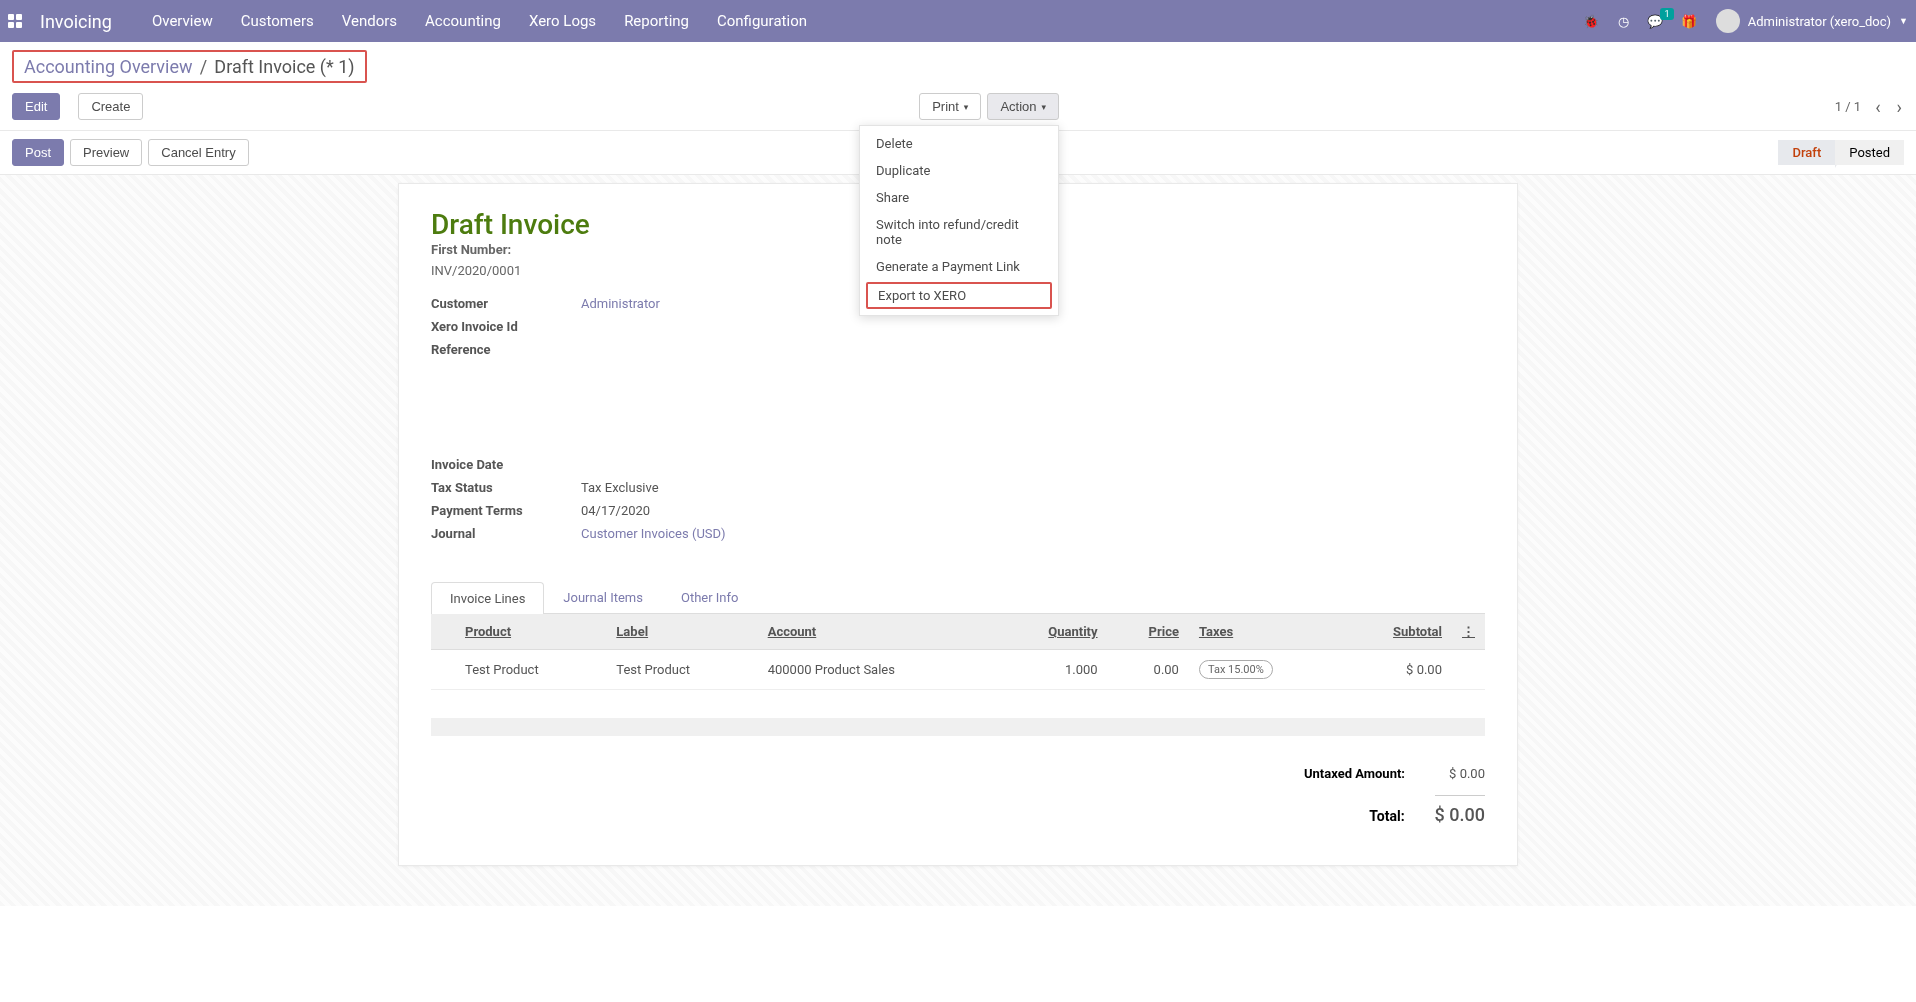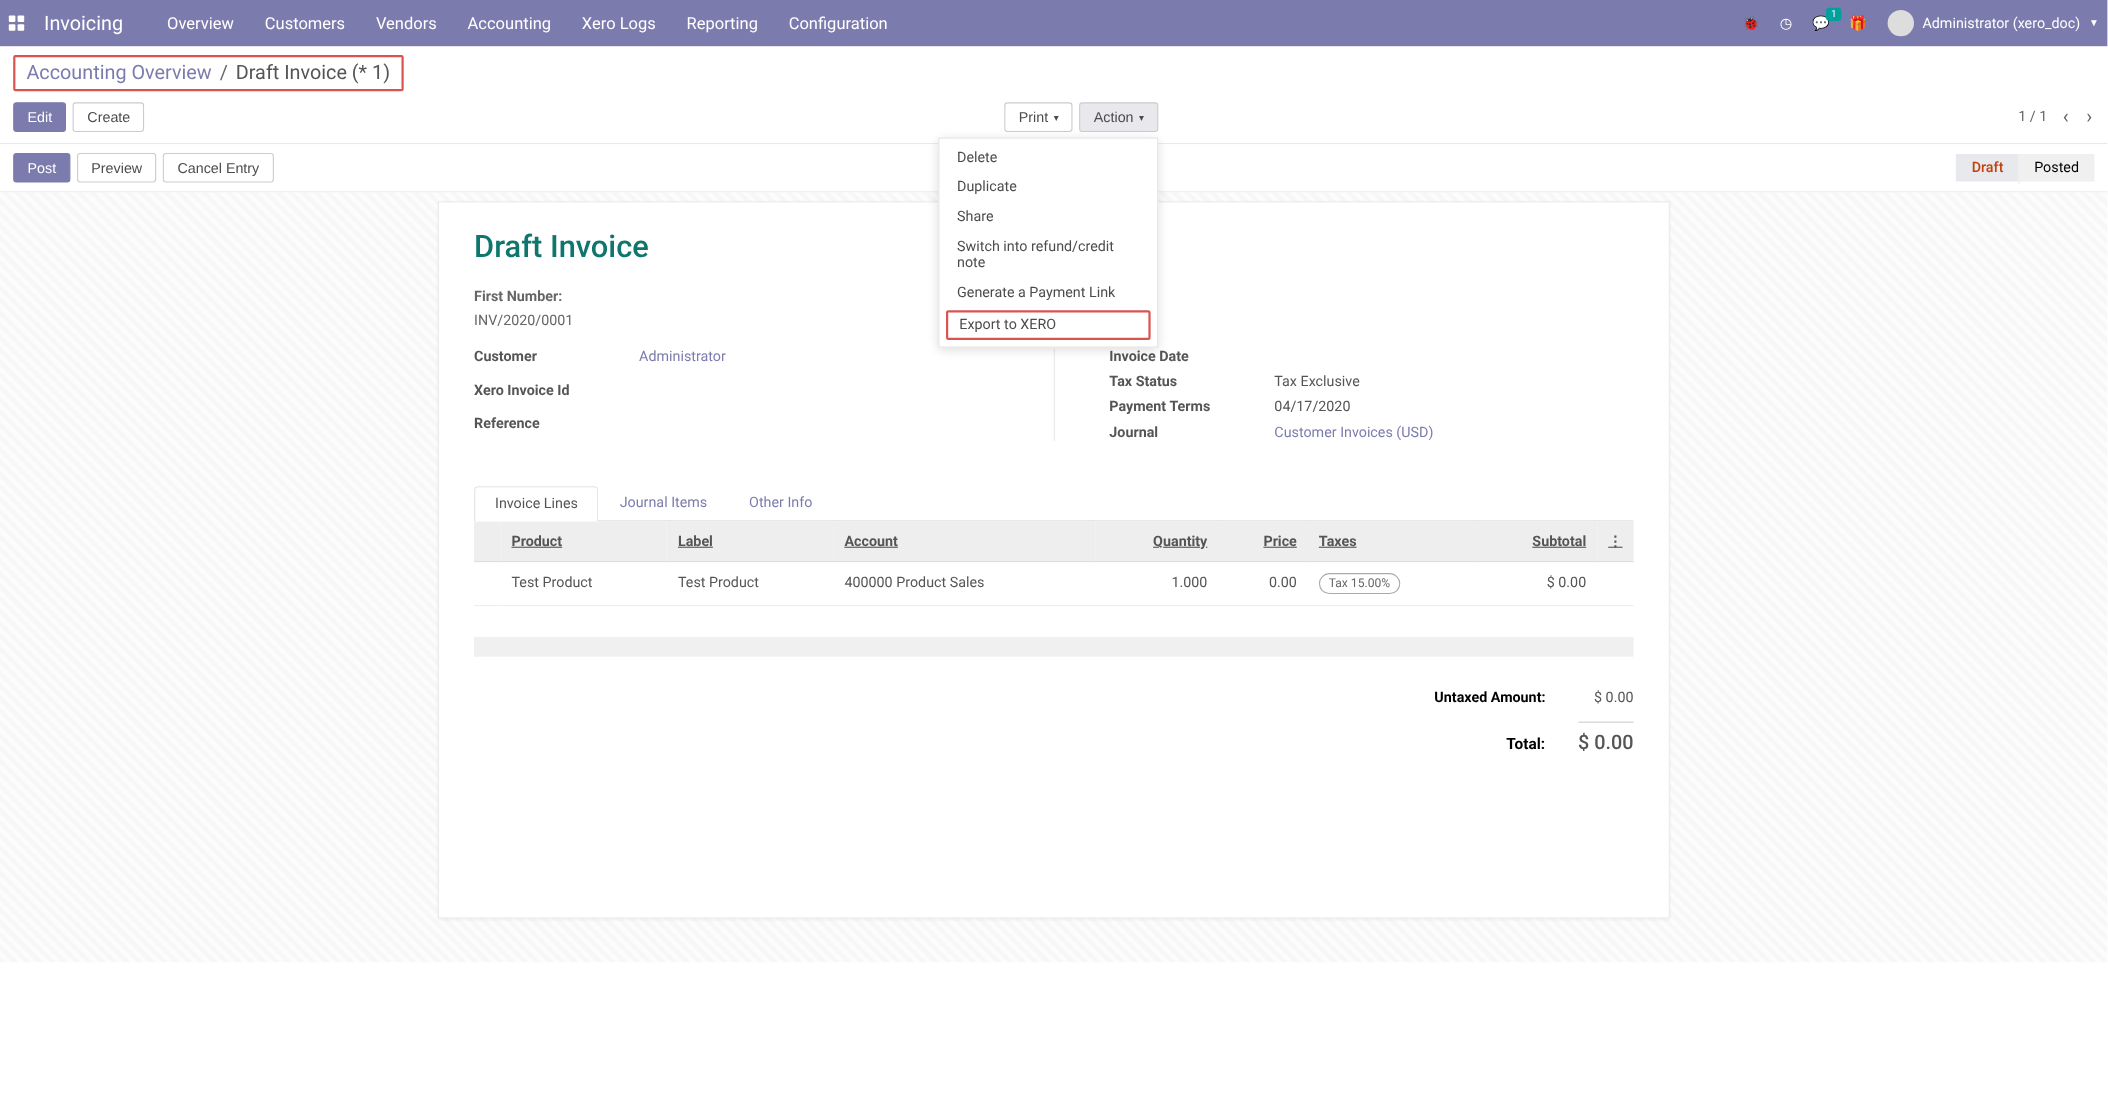--- a/index.html
+++ b/index.html
@@ -21,21 +21,21 @@
 
 
 .crumbrow { padding: 8px 12px 4px 12px; }
 .crumbbox { display:inline-block; border:2px solid #d9534f; padding:4px 10px; border-radius:2px; }
 .crumbbox a { color:#7c7bad; text-decoration:none; font-size:18px; }
 .crumbbox .sep { color:#666; font-size:18px; padding:0 4px; }
 .crumbbox .cur { color:#555; font-size:18px; }
 
 
 .cp { display:flex; align-items:center; padding: 6px 12px 10px 12px; }
-.cp .left { display:flex; gap:6px;align-items:center; }
+.cp .left { display:flex; gap:18px;align-items:center; }
 .btn { border:1px solid #ccc; background:#fff; padding:5px 12px; border-radius:3px; cursor:pointer; font-size:13px; color:#4c4c4c; }
 .btn-primary { background:#7c7bad; color:#fff; border-color:#7c7bad; }
 .btn-active { background:#e9e9ed; }
 .cp .mid { margin-left:auto; display:flex; gap:6px; align-items:center; position:relative; }
 .cp .dd { display:flex; align-items:center; gap:5px;justify-content:space-between; }
 .cp .dd .car { font-size:9px; }
 .cp .pager { margin-left:auto; display:flex; align-items:center; gap:12px; color:#666; }
 .cp .pager .nav { cursor:pointer; font-size:18px; color:#666; padding:0 2px; }
 
 
@@ -48,27 +48,27 @@
 .statusrow .left { display:flex; gap:6px; }
 .statusrow .right { margin-left:auto; display:flex; }
 .stage { padding:5px 14px; font-size:13px; position:relative; background:#f0f0f0; color:#000000; }
 .stage.active { background:#e7e9ed; color:#c2410c; font-weight:500; }
 .stage.active::after { content:""; position:absolute; right:-8px; top:0; border-left:8px solid #e7e9ed; border-top:14px solid transparent; border-bottom:14px solid transparent; }
 
 
 .bodywrap { background: repeating-linear-gradient(45deg, #f7f7f7, #f7f7f7 4px, #fcfcfc 4px, #fcfcfc 8px); padding: 0 0 40px 0; min-height: 700px; display:flex; justify-content:center; }
 .sheet { background:#fff; width:1120px; margin-top:8px; border:1px solid #e9e9e9; box-shadow:0 1px 3px rgba(0,0,0,0.05); padding:24px 32px 40px 32px; position:relative; }
 
-h1.title { font-size:28px; font-weight:500; color:#0f766e; margin-bottom:22px; }
+h1.title { font-size:28px; font-weight:500; color:#4d7c0f; margin-bottom:1px; }
 
 .fieldblock { margin-bottom:18px; }
 .lbl { font-weight:700; color:#666; font-size:13px; }
 .val { color:#666; font-size:13px; }
 
-.twocol { display:flex; gap:50px; }
+.twocol { display:flex; gap:50px;flex-direction:column; }
 .colgroup { flex:1; display:grid; grid-template-columns: 150px 1fr; row-gap:8px; align-items:start; }
 .colgroup .lbl { font-weight:700; color:#555; }
 .colgroup .v { color:#555; }
 .colgroup .v a { color:#7c7bad; text-decoration:none; }
 .colsep { width:1px; background:#e9e9e9; }
 
 
 .tabs { margin-top:40px; border-bottom:1px solid #ddd; display:flex; }
 .tab { padding:8px 18px; cursor:pointer; color:#7c7bad; font-size:13px; border:1px solid transparent; border-bottom:none; }
 .tab.active { color:#555; border-color:#ddd; background:#fff; border-radius:4px 4px 0 0; position:relative; top:1px; }

